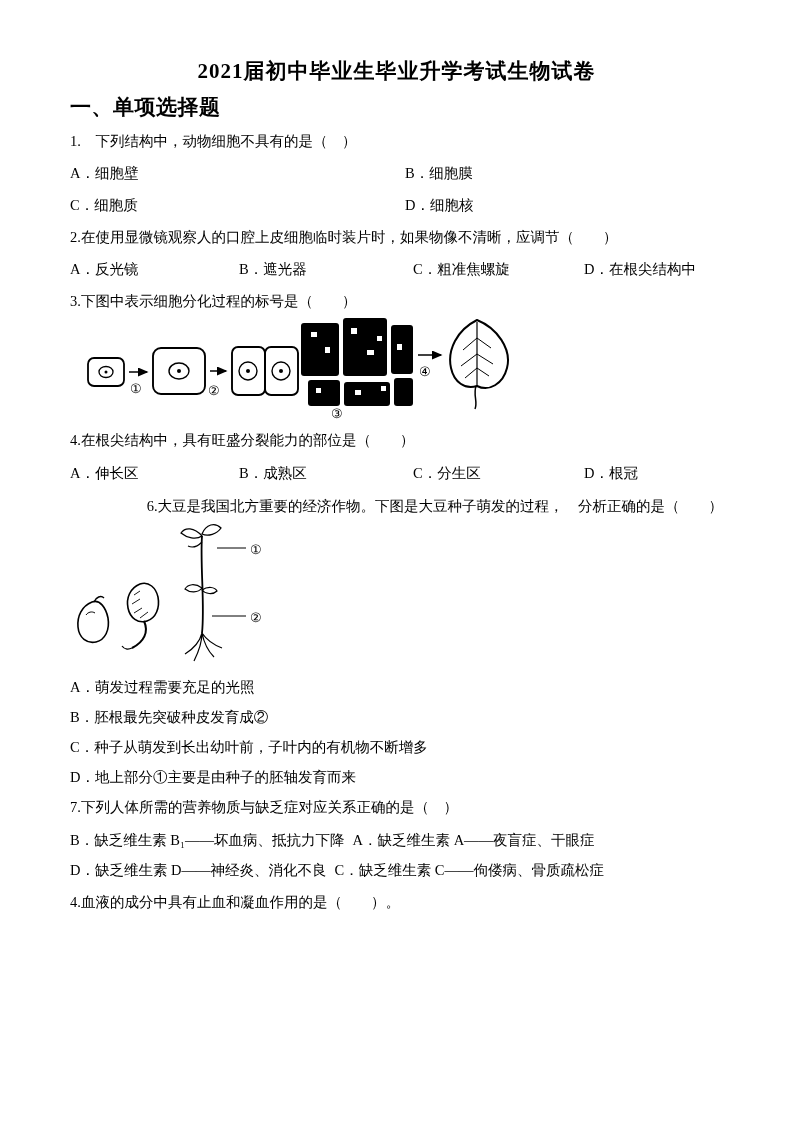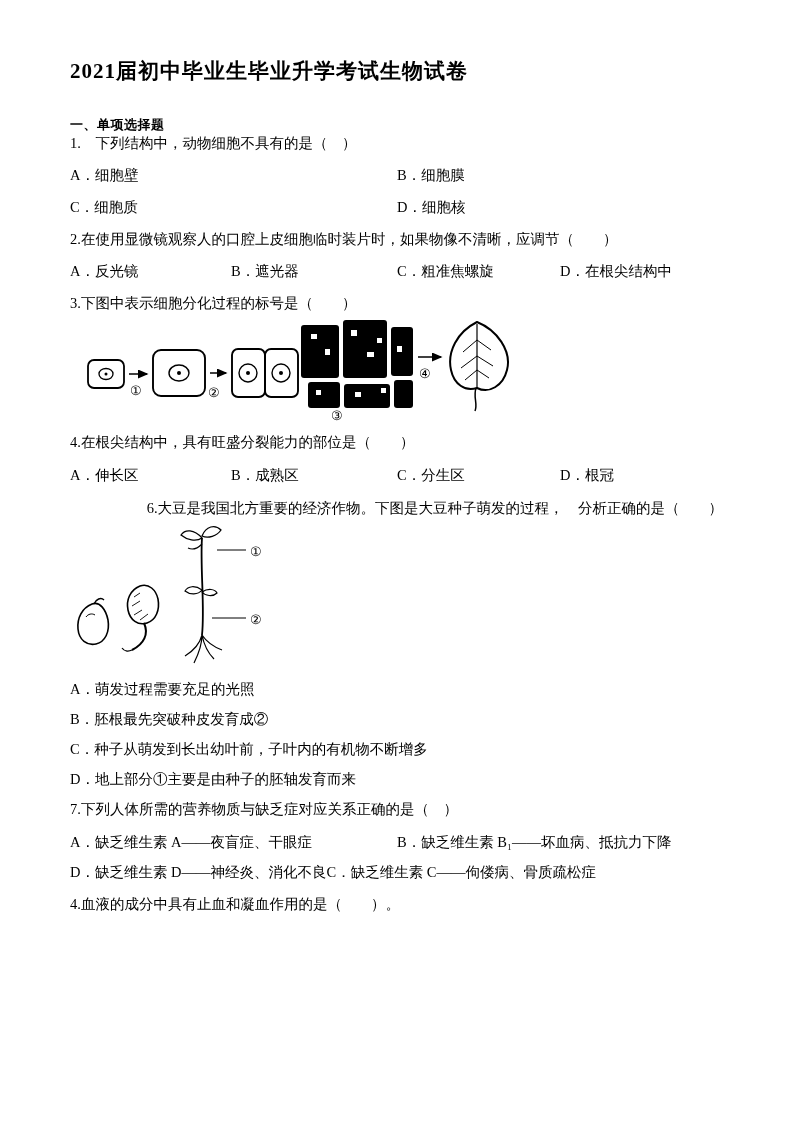--- a/index.html
+++ b/index.html
@@ -4,26 +4,26 @@
 <style>
   * { margin:0; padding:0; box-sizing:border-box; }
   html,body { background:#fff; }
   body {
     width:793px; min-height:1122px;
     font-family:"Liberation Serif","DejaVu Serif",serif;
     color:#000; font-size:14.5px;
   }
   .page { padding:57px 70px 30px 70px; }
   .title {
-    font-size:21px; font-weight:bold;
-    margin-bottom:31px; letter-spacing:1px;
+    text-align:center; font-size:21px; font-weight:bold;
+    margin-bottom:8px; letter-spacing:1px;
   }
-  .section-heading { font-size:13px; font-weight:bold; letter-spacing:0.5px; }
+  .section-heading { font-size:21px; font-weight:bold; margin-bottom:11px; letter-spacing:0.5px; }
   .qtext { line-height:19px; margin-bottom:13px; }
-  .opt-row { display:flex; line-height:19px; margin-bottom:13px; }
+  .opt-row { display:flex; line-height:19px; margin-bottom:13px;gap:8px; }
   .opt { display:block; }
   
   .w2 { width:327px; }
   
   .f1 { width:161px; } .f2 { width:166px; } .f3 { width:163px; }
   
   .g1 { width:192px; } .g2 { width:168px; } .g3 { width:162px; }
   .vopt { line-height:19px; margin-bottom:11px; }
   .fig3 { margin:5px 0 7px 15px; }
   .fig6 { margin:4px 0 6px 4px; }
@@ -185,22 +185,22 @@
 
     <p class="vopt">A．萌发过程需要充足的光照</p>
     <p class="vopt">B．胚根最先突破种皮发育成②</p>
     <p class="vopt">C．种子从萌发到长出幼叶前，子叶内的有机物不断增多</p>
     <p class="vopt">D．地上部分①主要是由种子的胚轴发育而来</p>
   </section>
 
   <section>
     <p class="qtext mb14">7.下列人体所需的营养物质与缺乏症对应关系正确的是（　）</p>
     <div class="opt-row mb11">
+      <span class="opt">B．缺乏维生素 B₁——坏血病、抵抗力下降</span>
       <span class="opt w2">A．缺乏维生素 A——夜盲症、干眼症</span>
-      <span class="opt">B．缺乏维生素 B₁——坏血病、抵抗力下降</span>
     </div>
     <div class="opt-row">
       <span class="opt">D．缺乏维生素 D——神经炎、消化不良</span>
       <span class="opt w2">C．缺乏维生素 C——佝偻病、骨质疏松症</span>
     </div>
   </section>
 
   <section>
     <p class="qtext">4.血液的成分中具有止血和凝血作用的是（　　）。</p>
   </section>

